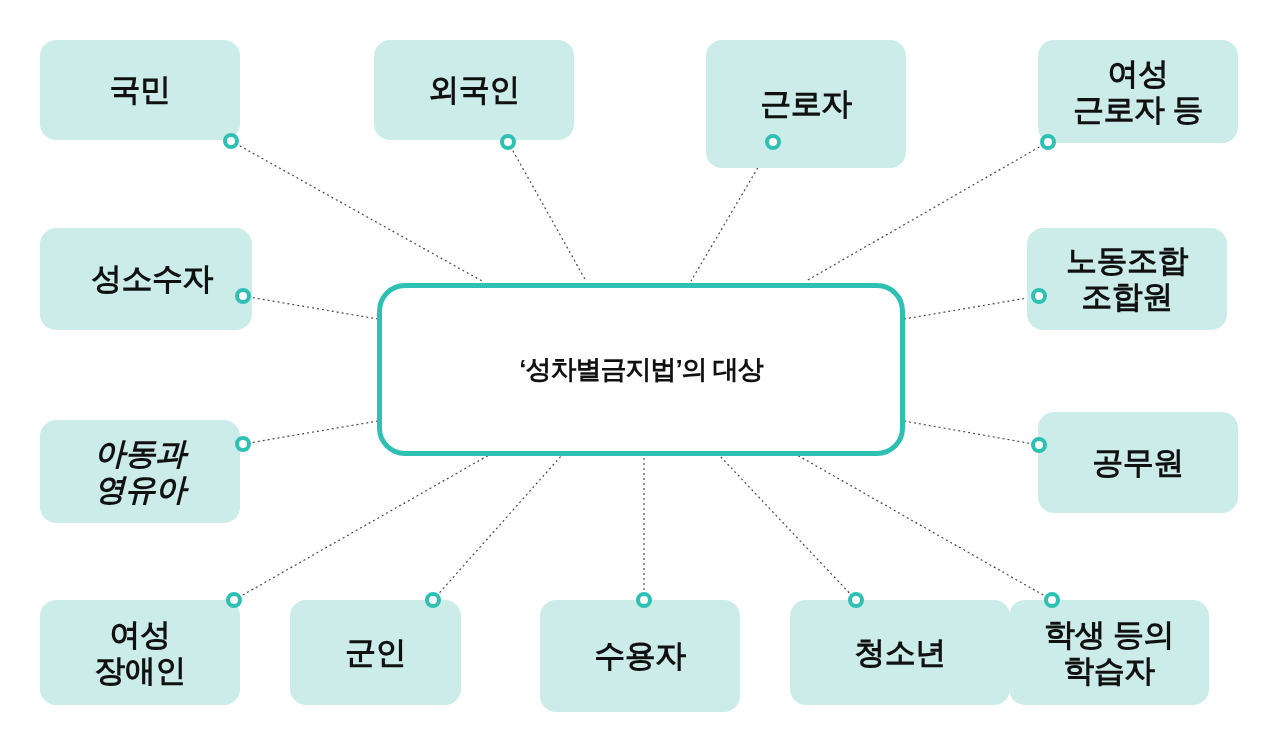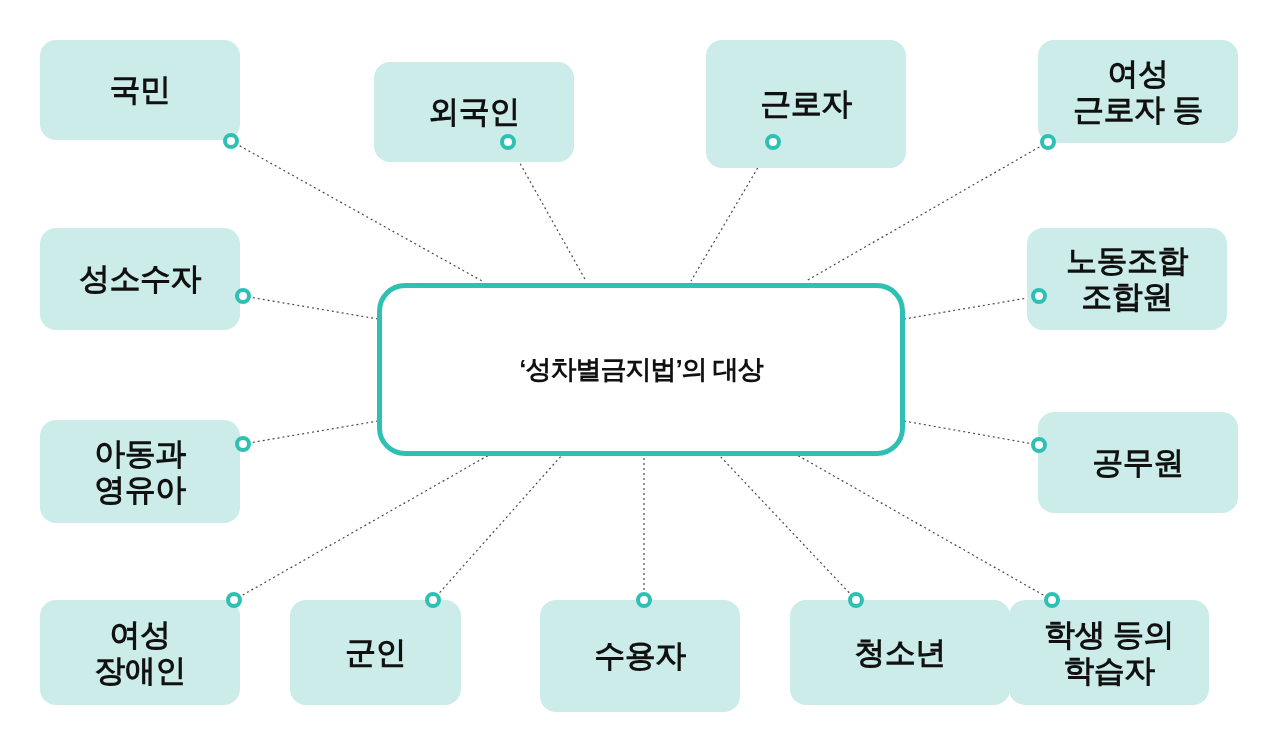--- a/index.html
+++ b/index.html
@@ -101,43 +101,43 @@
 
   <div class="center-box">
     <span class="center-label">‘성차별금지법’의 대상</span>
   </div>
 
   <div id="nodes-layer">
       <div class="node-box" style="left: 40px; top: 40px; width: 200px; height: 100px;">
         <span class="node-label">국민</span>
       </div>
       <div class="dot" style="left: 223px; top: 133px;"></div>
-      <div class="node-box" style="left: 374px; top: 40px; width: 200px; height: 100px; margin-top: 22px;">
+      <div class="node-box" style="left: 374px; top: 40px; width: 200px; height: 100px;">
         <span class="node-label">외국인</span>
       </div>
       <div class="dot" style="left: 500px; top: 134px;"></div>
       <div class="node-box" style="left: 706px; top: 40px; width: 200px; height: 128px;">
         <span class="node-label">근로자</span>
       </div>
       <div class="dot" style="left: 765px; top: 134px;"></div>
       <div class="node-box" style="left: 1038px; top: 40px; width: 200px; height: 103px;">
         <span class="node-label">여성
 근로자 등</span>
       </div>
       <div class="dot" style="left: 1040px; top: 134px;"></div>
-      <div class="node-box" style="left: 40px; top: 228px; width: 200px; height: 102px;">
+      <div class="node-box" style="left: 40px; top: 228px; width: 200px; height: 102px; padding-left: 12px;">
         <span class="node-label">성소수자</span>
       </div>
       <div class="dot" style="left: 235px; top: 288px;"></div>
       <div class="node-box" style="left: 1027px; top: 228px; width: 200px; height: 102px;">
         <span class="node-label">노동조합
 조합원</span>
       </div>
       <div class="dot" style="left: 1031px; top: 288px;"></div>
-      <div class="node-box" style="left: 40px; top: 420px; width: 200px; height: 103px;">
+      <div class="node-box" style="left: 40px; top: 420px; width: 200px; height: 103px; font-style: italic;">
         <span class="node-label">아동과
 영유아</span>
       </div>
       <div class="dot" style="left: 235px; top: 436px;"></div>
       <div class="node-box" style="left: 1038px; top: 412px; width: 200px; height: 101px;">
         <span class="node-label">공무원</span>
       </div>
       <div class="dot" style="left: 1031px; top: 437px;"></div>
       <div class="node-box" style="left: 40px; top: 600px; width: 200px; height: 105px;">
         <span class="node-label">여성

